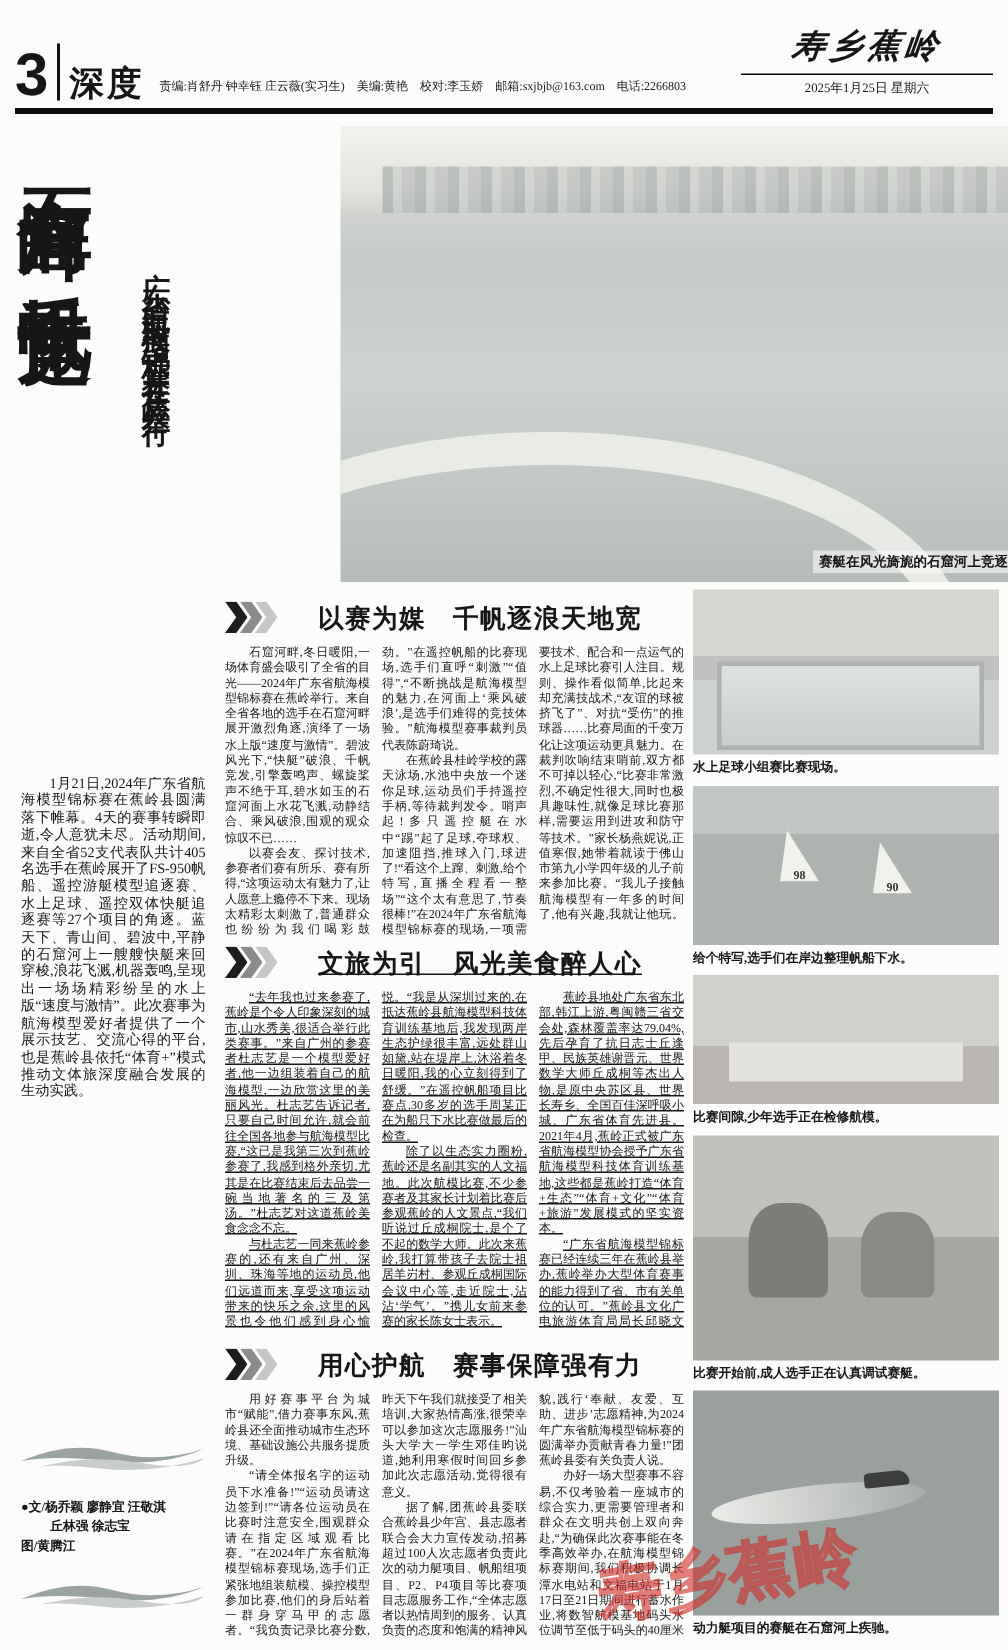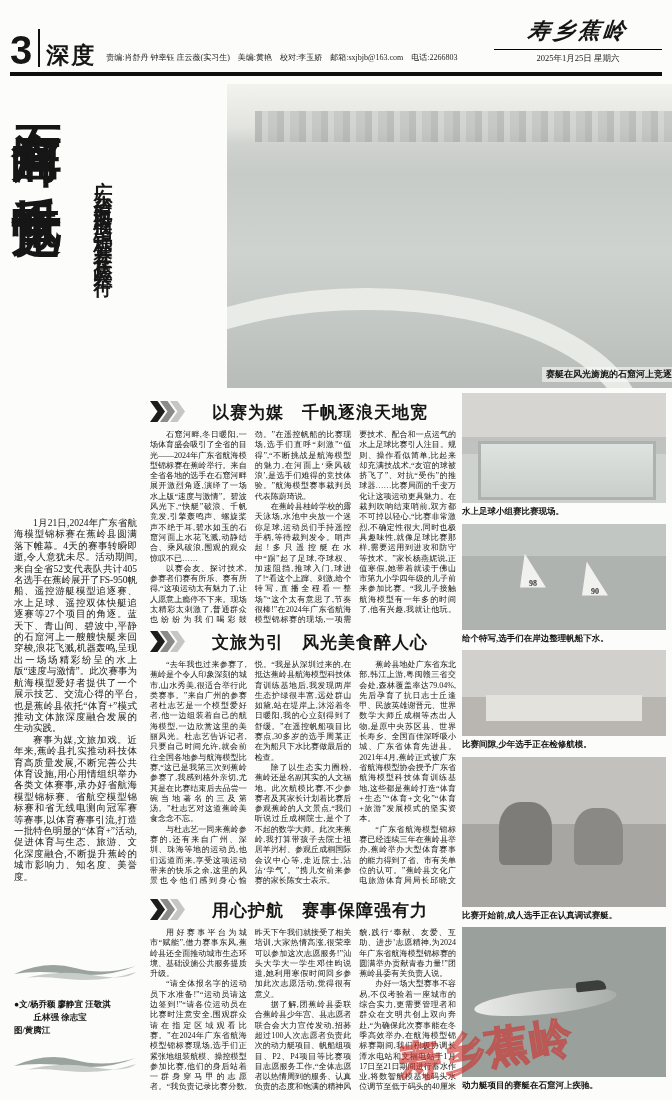--- a/index.html
+++ b/index.html
@@ -50,21 +50,21 @@
   .sec-head{display:flex;align-items:center;height:28px;position:relative;margin-bottom:4px;}
   .chevrons{display:flex;position:absolute;left:0;top:3px;}
   .chev{width:15px;height:21px;margin-right:-5px;
     clip-path:polygon(0 0,50% 0,100% 50%,50% 100%,0 100%,50% 50%);}
   .c1{background:#1d1d1d;}.c2{background:#8b8b8b;}.c3{background:#c6c6c6;}
   .sec-title{flex:1;text-align:center;font-size:17px;font-weight:900;letter-spacing:1px;padding-left:34px;}
   .sec-body{column-count:3;column-gap:8px;text-align:justify;overflow:hidden;
     font-size:8px;line-height:10.3px;}
   .sec-body p{margin:0;text-indent:2em;}
   #sec1{top:398px;} #sec1 .sec-body{height:196px;}
-  #sec2{top:628px;} #sec2 .sec-body{height:234px;}
+  #sec2{top:628px;text-decoration:underline;} #sec2 .sec-body{height:234px;}
   #sec3{top:896px;} #sec3 .sec-body{height:166px;}
   
   .sidebar{position:absolute;left:462px;top:393px;width:200px;}
   .ph{width:204px;position:relative;overflow:hidden;}
   .ph-cap{font-size:8.5px;font-weight:700;margin:3px 0 7px;line-height:10.5px;}
   .ph1{height:110px;background:linear-gradient(#d6d5d1 0 40%,#bfc2be 40% 55%,#cdd2cf 55% 100%);}
   .ph1:before{content:"";position:absolute;left:8%;top:44%;width:84%;height:48%;
     background:linear-gradient(#dfe3e0,#c9cecb);border:3px solid #aeb1ad;}
   .ph2{height:106px;background:linear-gradient(#c2c6c2 0 30%,#aeb3af 30% 100%);}
   .sail{position:absolute;width:26px;height:34px;background:#f1f1ee;
@@ -102,21 +102,20 @@
       <div class="masthead-logo">寿乡蕉岭</div>
       <div class="masthead-date">2025年1月25日 星期六</div>
     </div>
   </div>
 
   <div class="headline-main">石窟河畔　千帆竞逐</div>
   <div class="headline-sub">广东省航海模型锦标赛在蕉岭举行</div>
 
   <div class="intro">
     <p>1月21日,2024年广东省航海模型锦标赛在蕉岭县圆满落下帷幕。4天的赛事转瞬即逝,令人意犹未尽。活动期间,来自全省52支代表队共计405名选手在蕉岭展开了FS-950帆船、遥控游艇模型追逐赛、水上足球、遥控双体快艇追逐赛等27个项目的角逐。蓝天下、青山间、碧波中,平静的石窟河上一艘艘快艇来回穿梭,浪花飞溅,机器轰鸣,呈现出一场场精彩纷呈的水上版“速度与激情”。此次赛事为航海模型爱好者提供了一个展示技艺、交流心得的平台,也是蕉岭县依托“体育+”模式推动文体旅深度融合发展的生动实践。</p>
-    <p>赛事为媒,文旅加戏。近年来,蕉岭县扎实推动科技体育高质量发展,不断完善公共体育设施,用心用情组织举办各类文体赛事,承办好省航海模型锦标赛、省航空模型锦标赛和省无线电测向冠军赛等赛事,以体育赛事引流,打造一批特色明显的“体育+”活动,促进体育与生态、旅游、文化深度融合,不断提升蕉岭的城市影响力、知名度、美誉度。</p>
   </div>
 
   <svg class="wave" style="top:956px" viewBox="0 0 126 28">
     <path d="M2 18 Q 34 4 63 12 T 124 10 Q 95 22 60 18 T 2 18 Z" fill="#9aa39e"></path>
     <path d="M10 23 Q 45 13 80 19 T 124 16 Q 90 27 55 23 T 10 23 Z" fill="#c8cdc9"></path>
   </svg>
 
   <div class="byline">
     <div class="b1">●文/杨乔颖 廖静宜 汪敬淇</div>
     <div class="b2">丘林强 徐志宝</div>

